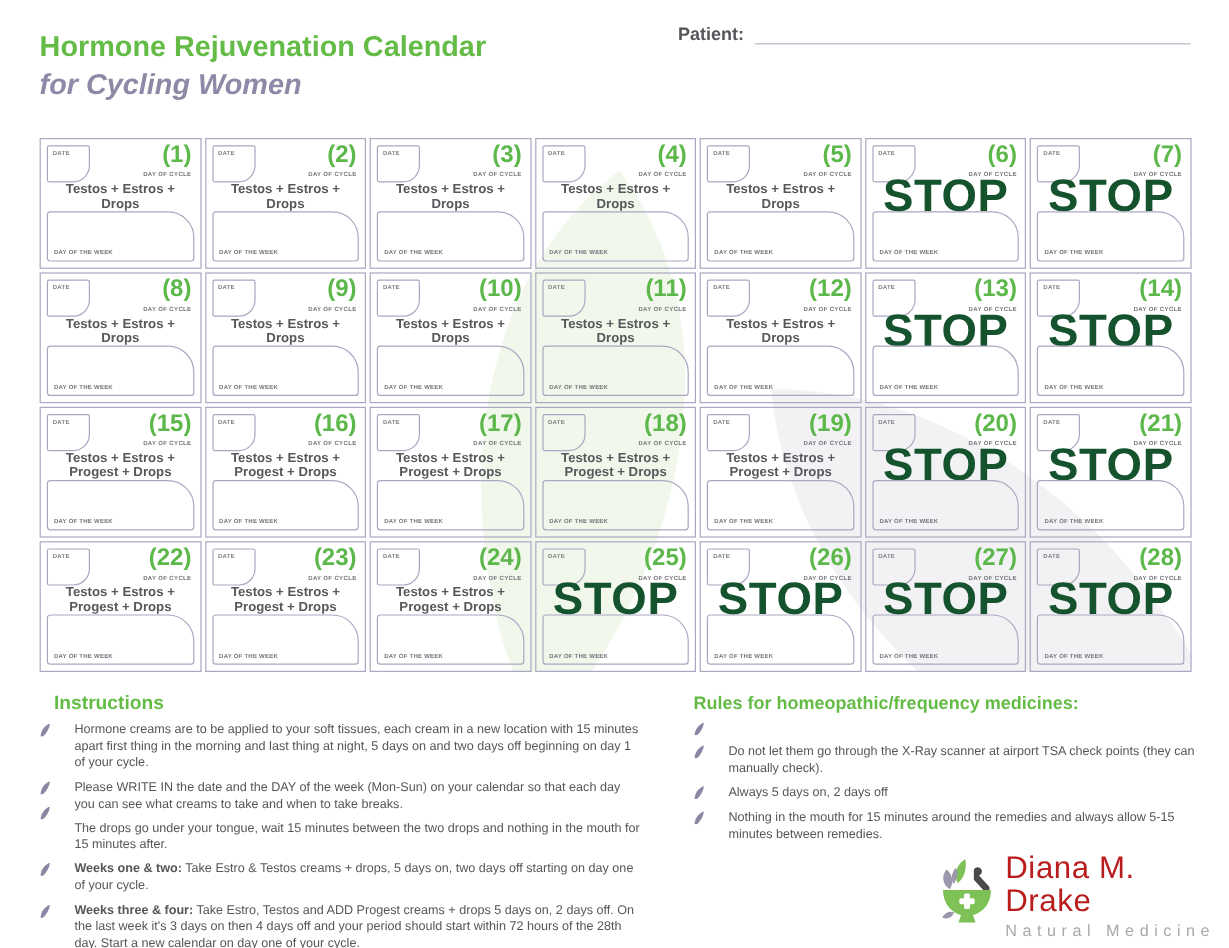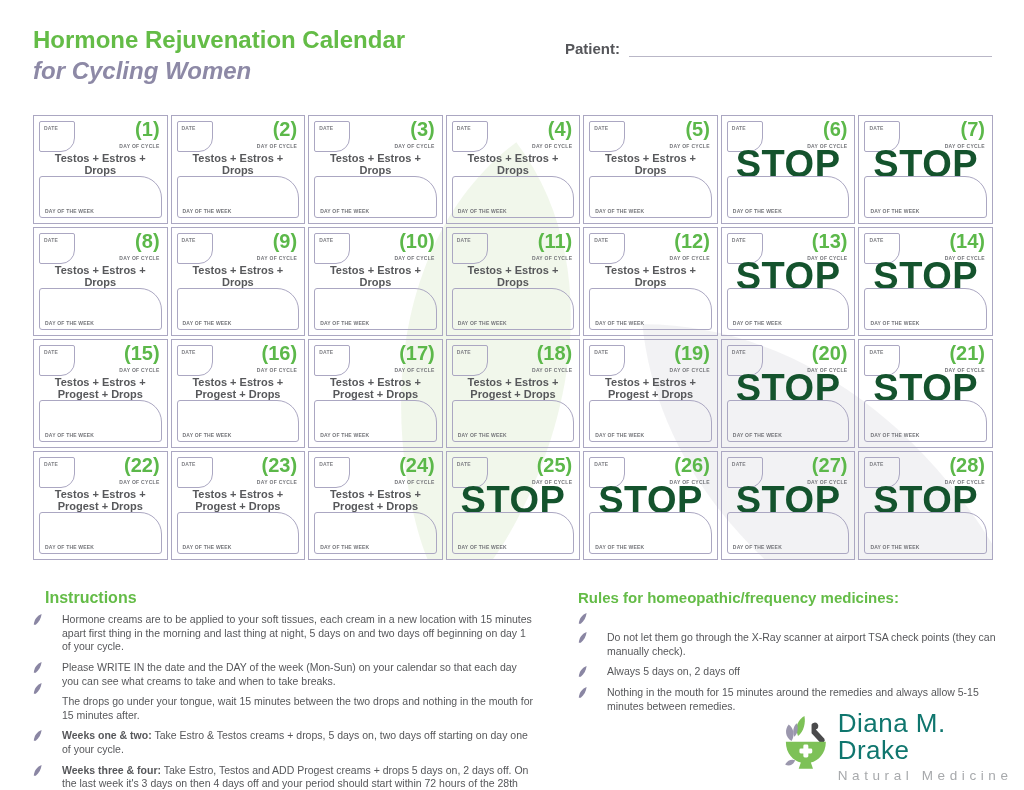--- a/index.html
+++ b/index.html
@@ -2,21 +2,21 @@
 <html><head>
 <meta charset="utf-8">
 <style>
   html,body{margin:0;padding:0;background:#ffffff;}
   body{width:1024px;height:790px;position:relative;font-family:"Liberation Sans",sans-serif;overflow:hidden;}
 
   
   .title{position:absolute;left:33px;top:24px;font-size:24px;font-weight:700;line-height:31px;}
   .title .t1{color:#64bc47;}
   .title .t2{color:#8d89a6;font-style:italic;}
-  .patient{position:absolute;left:565px;top:40px;display:flex;align-items:flex-end;}
+  .patient{position:absolute;left:565px;top:20px;display:flex;align-items:flex-end;}
   .patient .plabel{font-size:15px;font-weight:700;color:#55565a;}
   .patient .pline{width:363px;height:15px;border-bottom:1.5px solid #b9b7c7;margin-left:9px;}
 
   
   .calendar{position:absolute;left:33px;top:115px;width:960px;height:445px;
     display:grid;grid-template-columns:repeat(7,1fr);grid-template-rows:repeat(4,1fr);gap:3px;}
   .wm{position:absolute;left:33px;top:115px;width:960px;height:445px;overflow:hidden;pointer-events:none;}
   .cell{position:relative;border:1.5px solid #aba7c2;background:transparent;}
   .date-box{position:absolute;top:5px;left:5px;width:34px;height:29px;border:1px solid #aba7c2;
     border-radius:2px 2px 14px 2px;background:transparent;}
@@ -26,30 +26,30 @@
   .treat{position:absolute;left:2px;right:2px;top:34px;bottom:45px;display:flex;align-items:center;
     justify-content:center;text-align:center;font-weight:700;font-size:11px;line-height:1.12;color:#57585b;padding:0 3px;}
   .treat.stop{font-size:38px;letter-spacing:.5px;color:#14532d;text-align:center;}
   .week-box{position:absolute;left:5px;right:5px;bottom:5px;height:40px;border:1px solid #aba7c2;
     border-radius:3px 22px 3px 3px;}
   .week-box span{position:absolute;left:5px;bottom:3px;font-size:5px;font-weight:700;color:#74757a;letter-spacing:.2px;}
 
   
   .instructions{position:absolute;left:33px;top:578px;width:502px;}
   .rules{position:absolute;left:578px;top:578px;width:434px;}
-  .sec-head{color:#64bc47;font-weight:700;font-size:16px;margin:11px 0 6px 12px;}
+  .sec-head{color:#64bc47;font-weight:700;font-size:16px;margin:0 0 6px 12px;}
   .rules .sec-head{margin-left:0;font-size:15px;}
   .bullet{display:flex;gap:20px;margin-bottom:7px;font-size:10.5px;color:#56575a;line-height:1.3;}
   .bullet .leaf{flex:0 0 9px;width:9px;height:11px;margin-top:1px;}
   .instructions .bullet:nth-of-type(3) .leaf{position:relative;top:-13px;}
   .bullet b{font-weight:700;}
 
   
   .logo{position:absolute;left:783px;top:710px;display:flex;align-items:center;gap:9px;}
-  .logo-text .lname{font-size:26px;color:#0f766e;letter-spacing:.5px;line-height:1.05;}
+  .logo-text .lname{font-size:26px;color:#b91c1c;letter-spacing:.5px;line-height:1.05;}
   .logo-text .ltag{font-size:13.5px;color:#a7a9ac;letter-spacing:4.6px;margin-top:3px;}
 </style>
 </head>
 <body>
 
 <div class="title">
   <div class="t1">Hormone Rejuvenation Calendar</div>
   <div class="t2">for Cycling Women</div>
 </div>
 <div class="patient">

